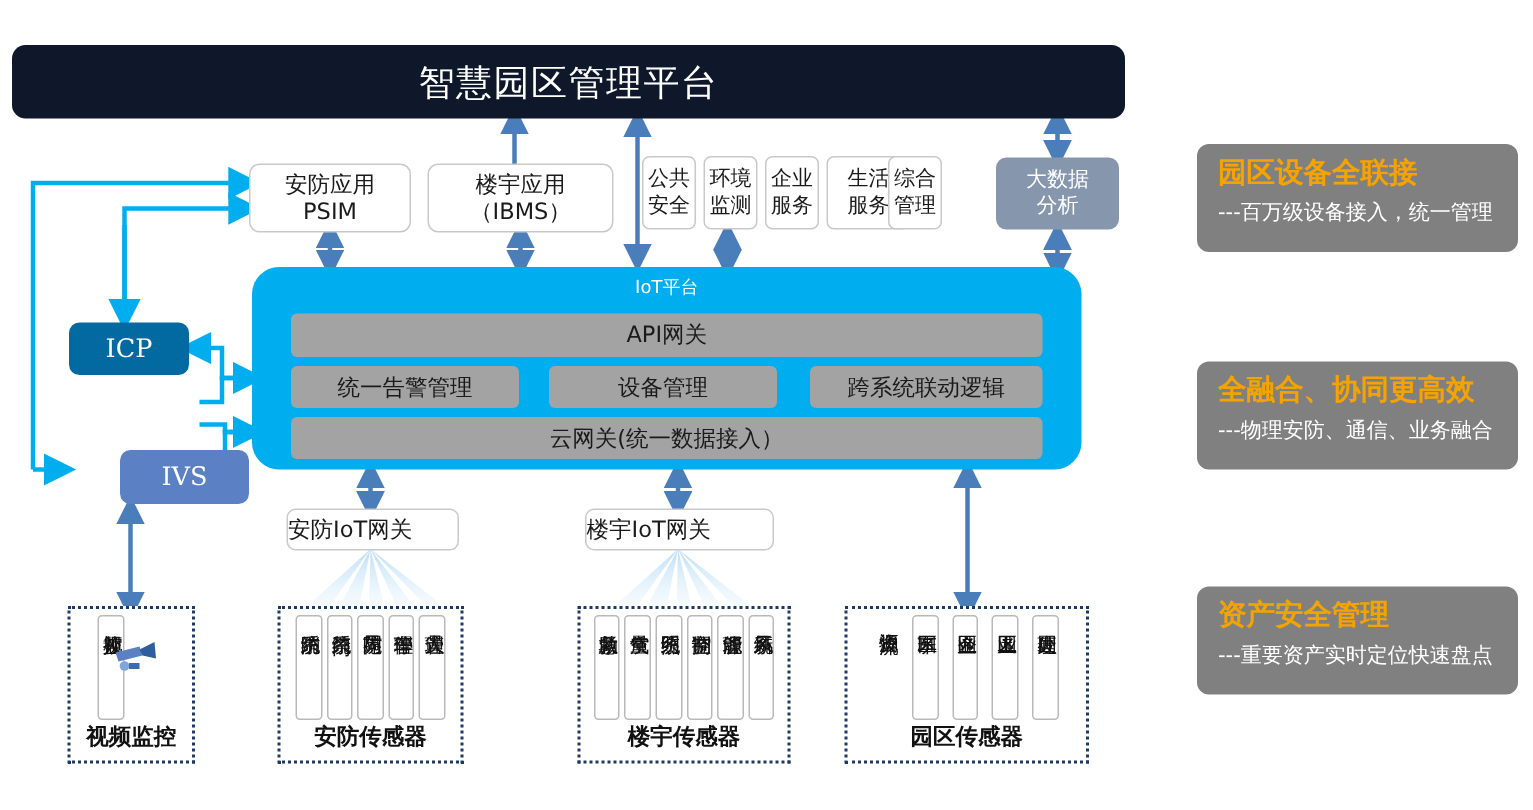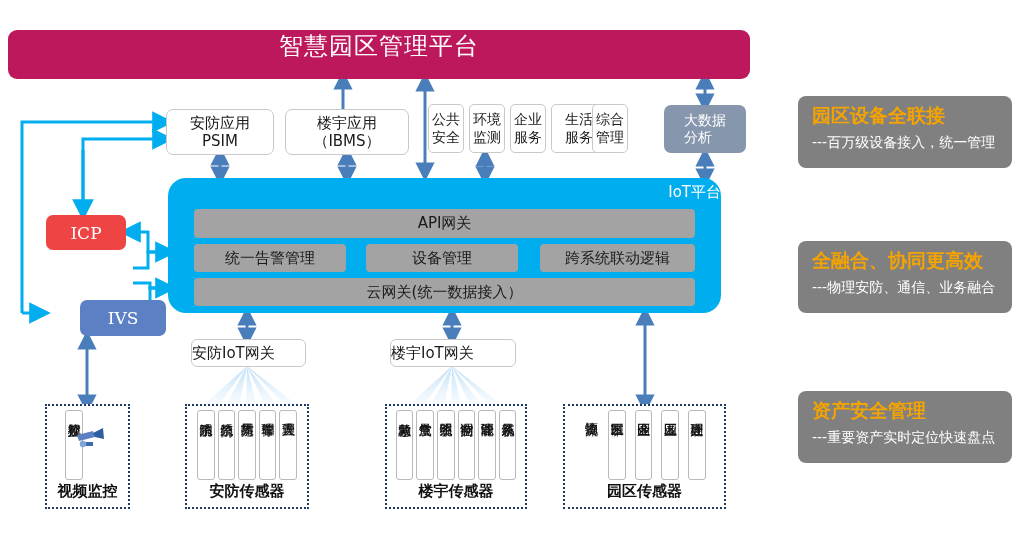--- a/index.html
+++ b/index.html
@@ -7,69 +7,69 @@
     width:1022px;height:540px;
     background:#ffffff;
     font-family:"DejaVu Sans","Liberation Sans",sans-serif;
     overflow:hidden;
   }
   #stage{position:relative;width:1022px;height:540px;}
 
   
   .platform-bar{
     position:absolute;left:8px;top:30px;width:742px;height:49px;
-    background:#be185d;border-radius:9px;
-    display:flex;align-items:flex-start;justify-content:center;
+    background:#0f172a;border-radius:9px;
+    display:flex;align-items:center;justify-content:center;
     color:#ffffff;font-size:24px;letter-spacing:1px;
   }
 
   
   .appbox{
     position:absolute;background:#ffffff;border:1px solid #c9c9c9;
     border-radius:7px;display:flex;align-items:center;justify-content:center;
     text-align:center;color:#1a1a1a;line-height:1.22;
     box-sizing:border-box;
   }
   .appbox.small{font-size:14px;border-radius:5px;padding:2px 1px;}
 
   
   .bigdata{
     position:absolute;left:664px;top:105px;width:82px;height:48px;
     background:#8697AD;border-radius:7px;color:#ffffff;font-size:14px;
-    display:flex;align-items:center;justify-content:center;text-align:left;
+    display:flex;align-items:center;justify-content:center;text-align:center;
     line-height:1.25;
   }
 
   
   .iot-panel{
     position:absolute;left:168px;top:178px;width:553px;height:135px;
     background:#00AEEF;border-radius:18px;
   }
   .iot-title{
-    position:absolute;left:0;top:5px;width:100%;text-align:right;
-    color:#ffffff;font-size:15px;
+    position:absolute;left:0;top:5px;width:100%;text-align:center;
+    color:#ffffff;font-size:12px;
   }
   .iot-row{
     position:absolute;background:#a3a3a3;border-radius:4px;
     display:flex;align-items:center;justify-content:center;
     color:#1a1a1a;font-size:15px;
   }
   .r-api{left:26px;top:31px;width:501px;height:29px;}
   .r-a{left:26px;top:66px;width:152px;height:28px;}
   .r-b{left:198px;top:66px;width:152px;height:28px;}
   .r-c{left:372px;top:66px;width:155px;height:28px;}
   .r-cloud{left:26px;top:100px;width:501px;height:28px;}
 
   
   .sidebox{
     position:absolute;border-radius:7px;color:#ffffff;
     display:flex;align-items:center;justify-content:center;
     font-size:17px;font-family:"DejaVu Serif","Liberation Serif",serif;
   }
-  .icp{left:46px;top:215px;width:80px;height:35px;background:#ef4444;}
+  .icp{left:46px;top:215px;width:80px;height:35px;background:#0369a1;}
   .ivs{left:44px;top:300px;width:86px;height:36px;background:#5B81C4;margin-left:36px;}
 
   
   .gwbox{
     position:absolute;background:#ffffff;border:1px solid #c9c9c9;border-radius:6px;
     display:flex;align-items:center;
     font-size:15px;color:#1a1a1a;
   }
   .gw-sec{left:191px;top:339px;width:113px;height:26px;}
   .gw-bld{left:390px;top:339px;width:124px;height:26px;}

